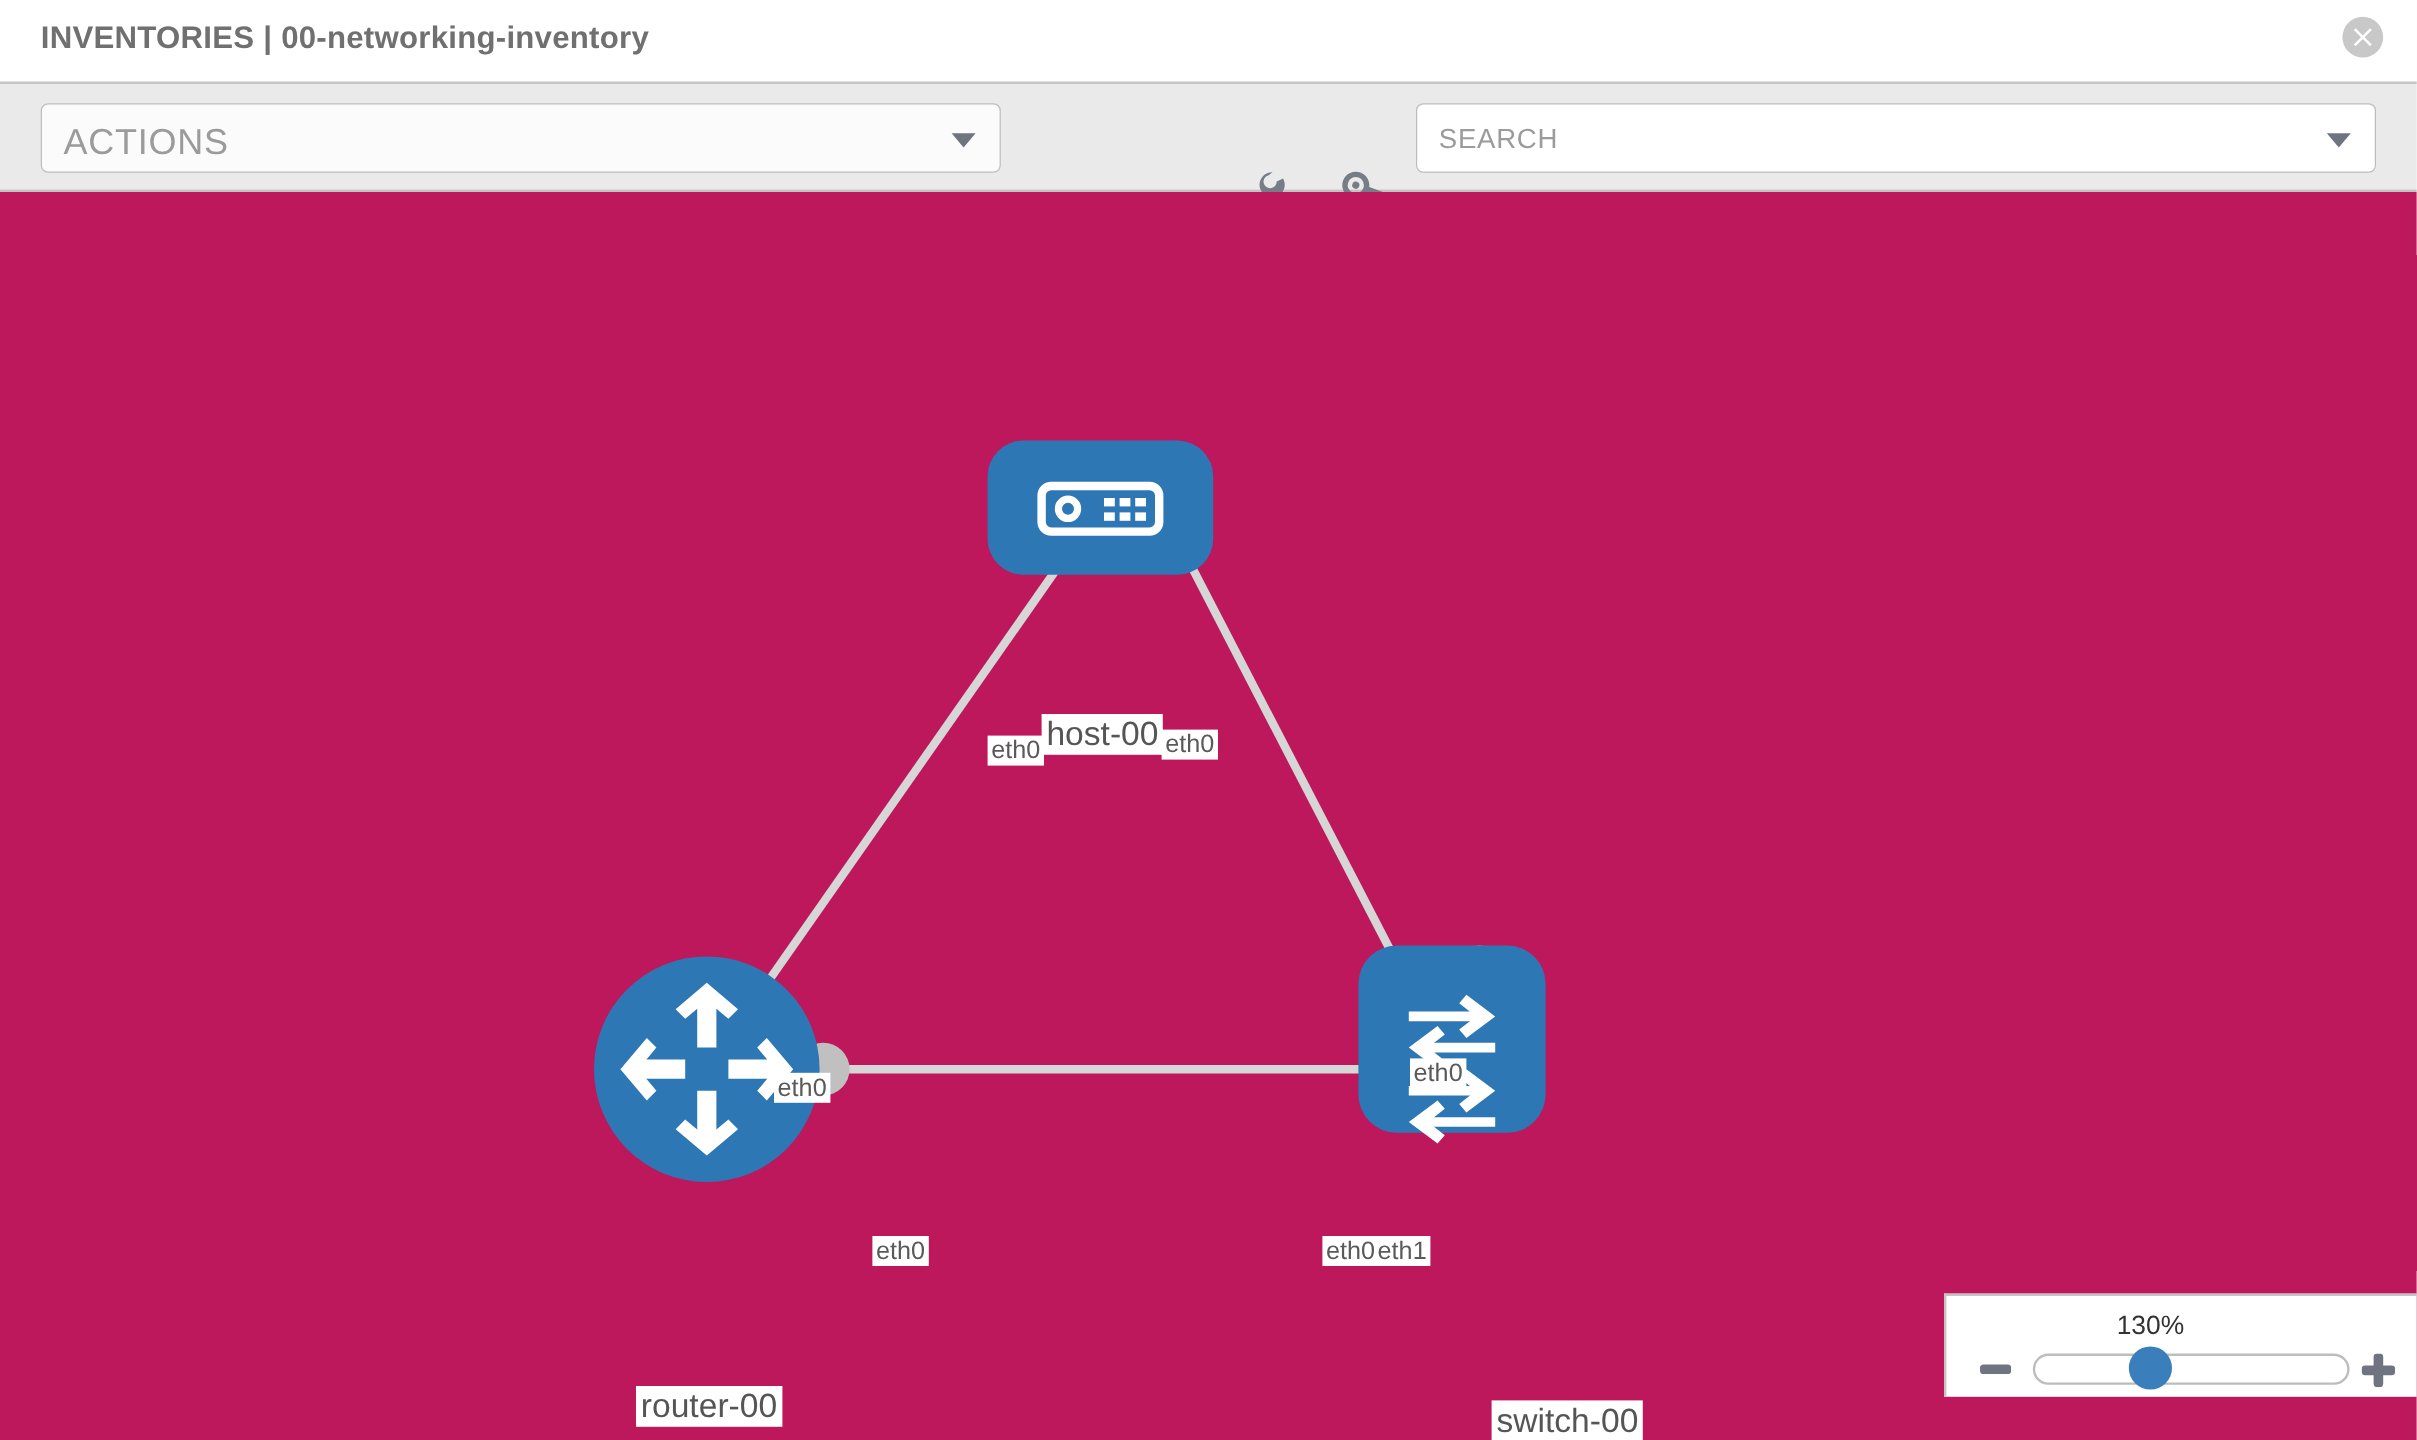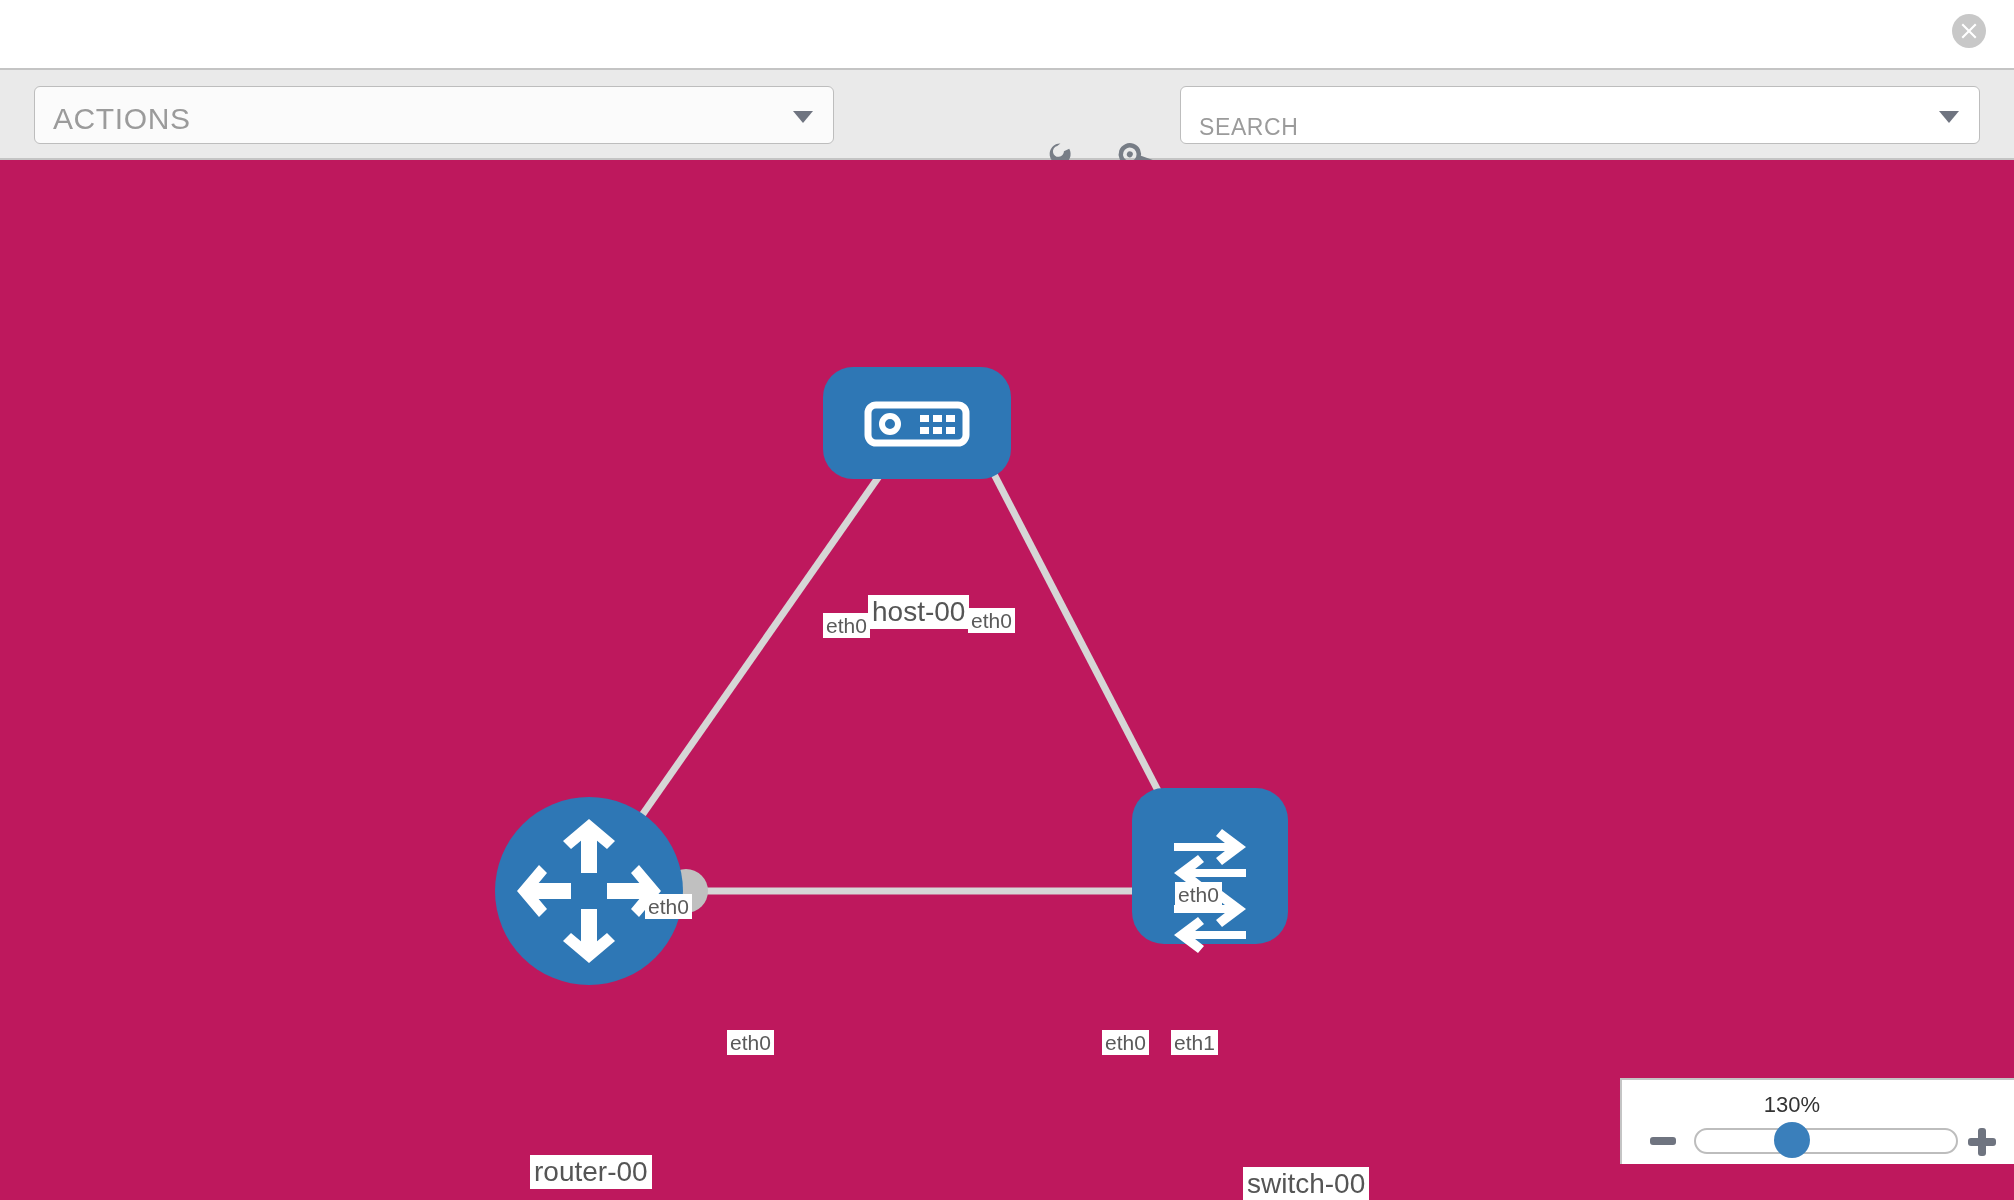--- a/index.html
+++ b/index.html
@@ -101,21 +101,20 @@
   .search-input {
     position: absolute;
     left: 18px; top: 0;
     width: 700px; height: 56px;
     border: none; outline: none;
     background: transparent;
     font-family: "Liberation Sans", sans-serif;
     font-size: 23px;
     color: #555;
     letter-spacing: 0.6px;
-    margin-top: 12px;
   }
   .search-input::placeholder { color: #9b9b9b; }
 
   
   .canvas {
     position: absolute;
     left: 0; top: 160px;
     width: 2014px; height: 1040px;
     background: #be185d;
     overflow: hidden;
@@ -189,20 +188,21 @@
     background: #3a7fbb;
     cursor: grab;
   }
 </style>
 </head>
 <body>
 
 <div id="app">
 
   <div class="header">
+    <div class="header-title">INVENTORIES | 00-networking-inventory</div>
     <div class="close-btn">
       <svg width="34" height="34" viewBox="0 0 34 34">
         <path d="M11 9.5 L17 15.5 L23 9.5 L24.5 11 L18.5 17 L24.5 23 L23 24.5 L17 18.5 L11 24.5 L9.5 23 L15.5 17 L9.5 11 Z" fill="#ffffff"></path>
       </svg>
     </div>
   </div>
 
   <div class="toolbar">
 
     <div class="actions-select">
@@ -315,21 +315,21 @@
     <span class="link-label" style="left:823px; top:453px;">eth0</span>
     <span class="node-label" style="left:868px; top:435px;">host-00</span>
     <span class="link-label" style="left:968px; top:448px;">eth0</span>
 
     <span class="link-label" style="left:645px; top:734px;">eth0</span>
     <span class="link-label" style="left:727px; top:870px;">eth0</span>
     <span class="node-label" style="left:530px; top:995px;">router-00</span>
 
     <span class="link-label" style="left:1175px; top:722px;">eth0</span>
     <span class="link-label" style="left:1102px; top:870px;">eth0</span>
-    <span class="link-label" style="left:1171px; top:870px;text-align:center;">eth1</span>
+    <span class="link-label" style="left:1145px; top:870px;text-align:center;">eth1</span>
     <span class="node-label" style="left:1243px; top:995px;margin-top:12px;">switch-00</span>
 
   </div>
 
   <div class="zoom-panel">
     <div class="zoom-percent">130%</div>
 
     <div class="zoom-minus">
       <svg width="26" height="26" viewBox="0 0 26 26">
         <rect x="0" y="9" width="26" height="8" rx="3" fill="#6f7480"></rect>

